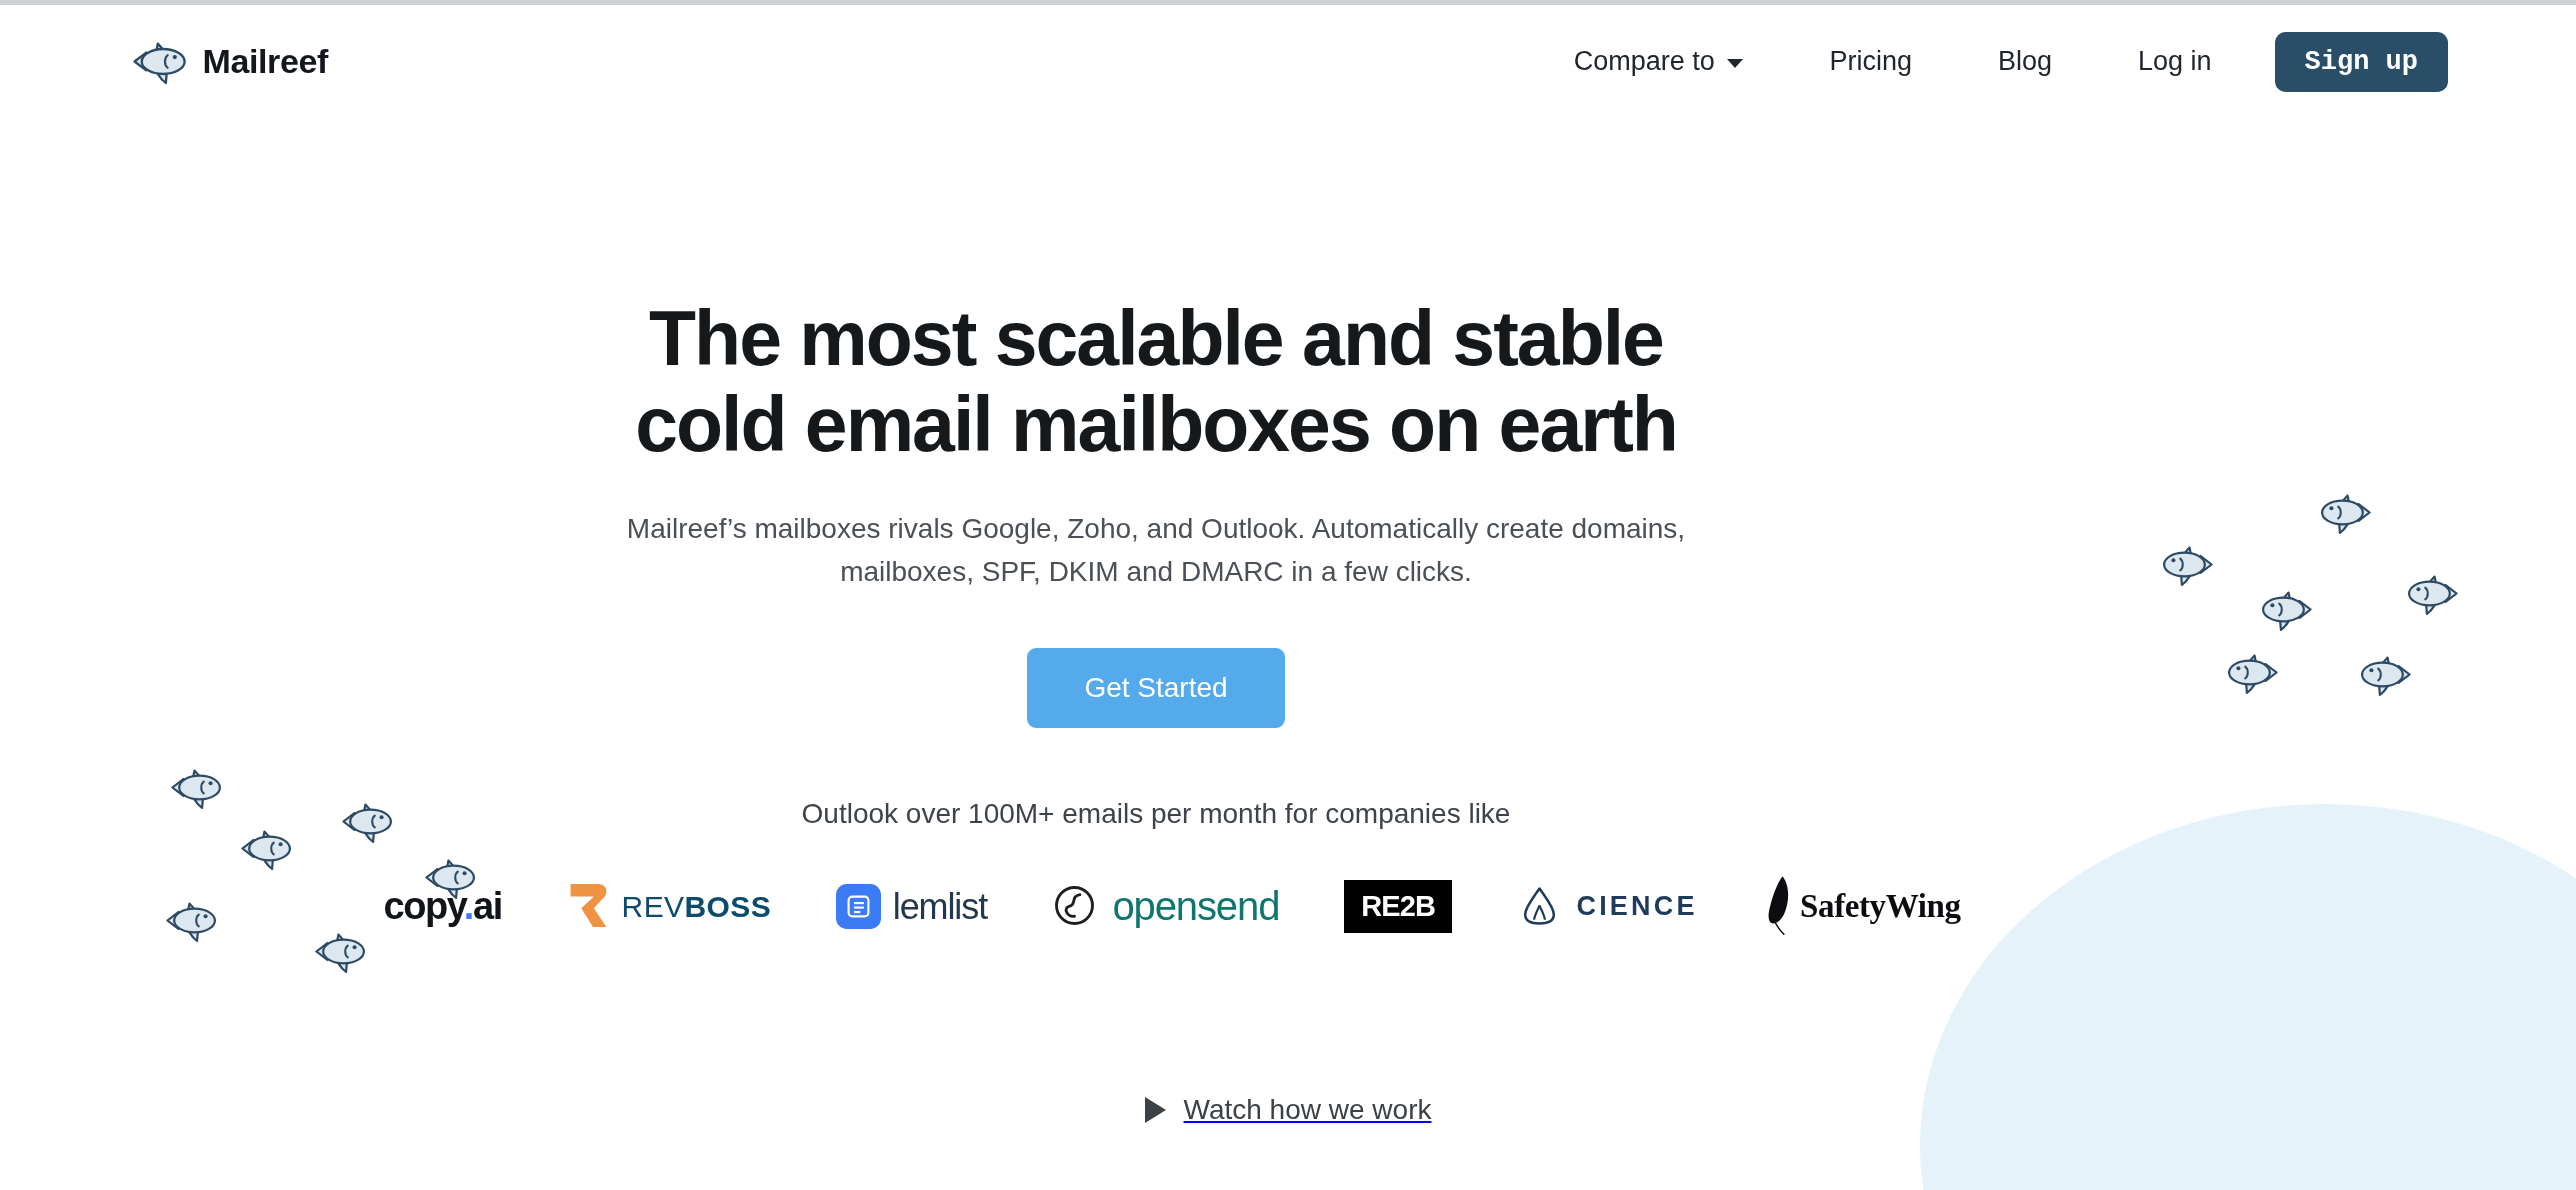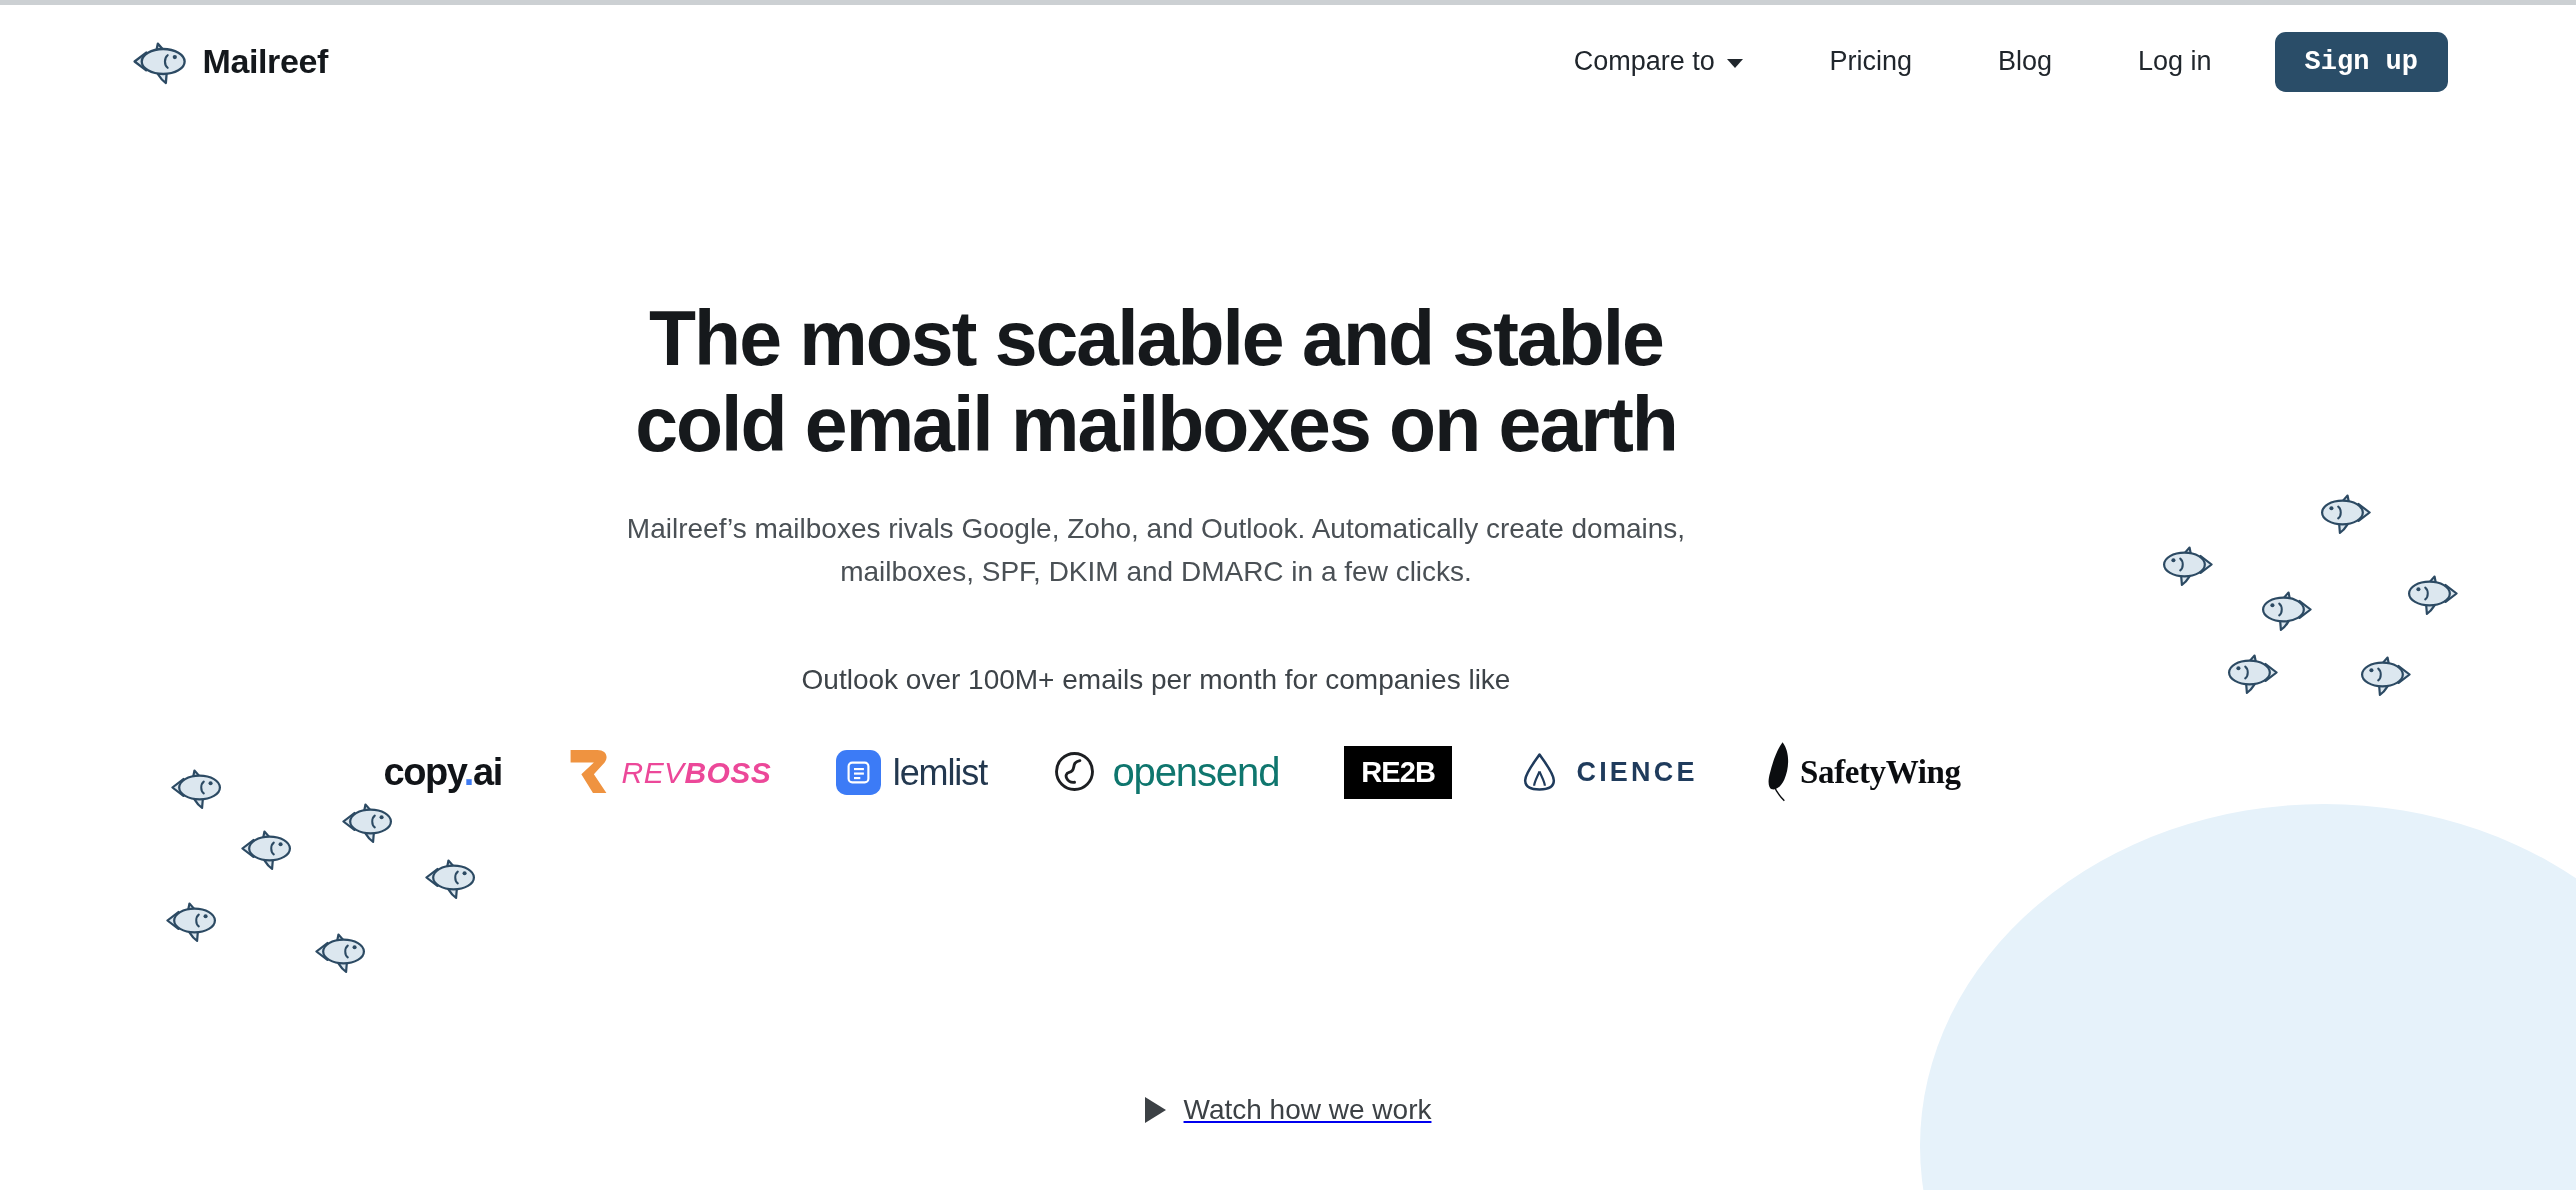--- a/index.html
+++ b/index.html
@@ -174,21 +174,21 @@
   
   .lg-copyai {
     font-size: 38px; font-weight: 700; color: #111418;
     letter-spacing: -1.4px;
     margin-left: 32px;
   }
   .lg-copyai .dot { color: #3f7bf2; }
 
   
   .lg-revboss { display: flex; align-items: center; gap: 11.7px; }
-  .lg-revboss .rtext { font-size: 30px; letter-spacing: 0.4px; color: #ec4899; font-style: italic; }
+  .lg-revboss .rtext { font-size: 30px; letter-spacing: 0.4px; color: #0c4a6e; }
   .lg-revboss .rtext b { font-weight: 700; }
   .lg-revboss .rtext span { font-weight: 400; }
 
   
   .lg-lemlist { display: flex; align-items: center; gap: 11.7px; }
   .lg-lemlist .mark {
     width: 45px; height: 45px; background: #3c7bf6; border-radius: 10.8px;
     display: flex; align-items: center; justify-content: center;
   }
   .lg-lemlist .ltext {
@@ -293,20 +293,21 @@
     <h1 class="headline">
       <span>The most scalable and stable</span><br>
       <span>cold email mailboxes on earth</span>
     </h1>
 
     <p class="subhead">
       <span>Mailreef’s mailboxes rivals Google, Zoho, and Outlook. Automatically create domains,</span>
       <span>mailboxes, SPF, DKIM and DMARC in a few clicks.</span>
     </p>
 
+    <button class="btn-cta">Get Started</button>
 
     <p class="social-proof">Outlook over 100M+ emails per month for companies like</p>
 
     <div class="logo-strip">
 
       <div class="logo-item">
         <span class="lg-copyai">
           <span>copy</span><span class="dot">.</span><span>ai</span>
         </span>
       </div>

